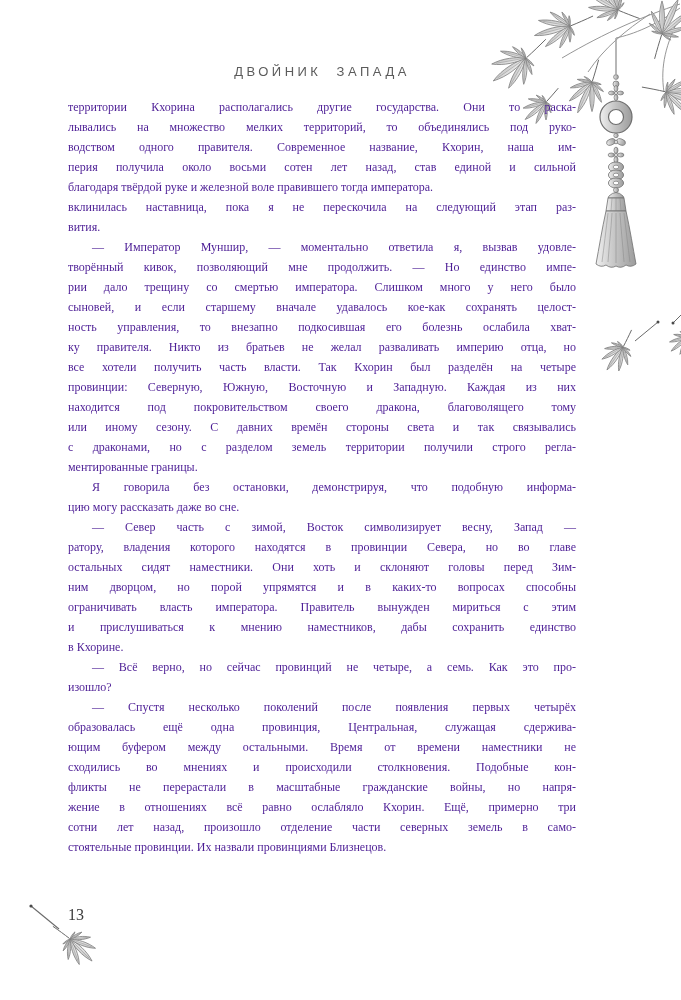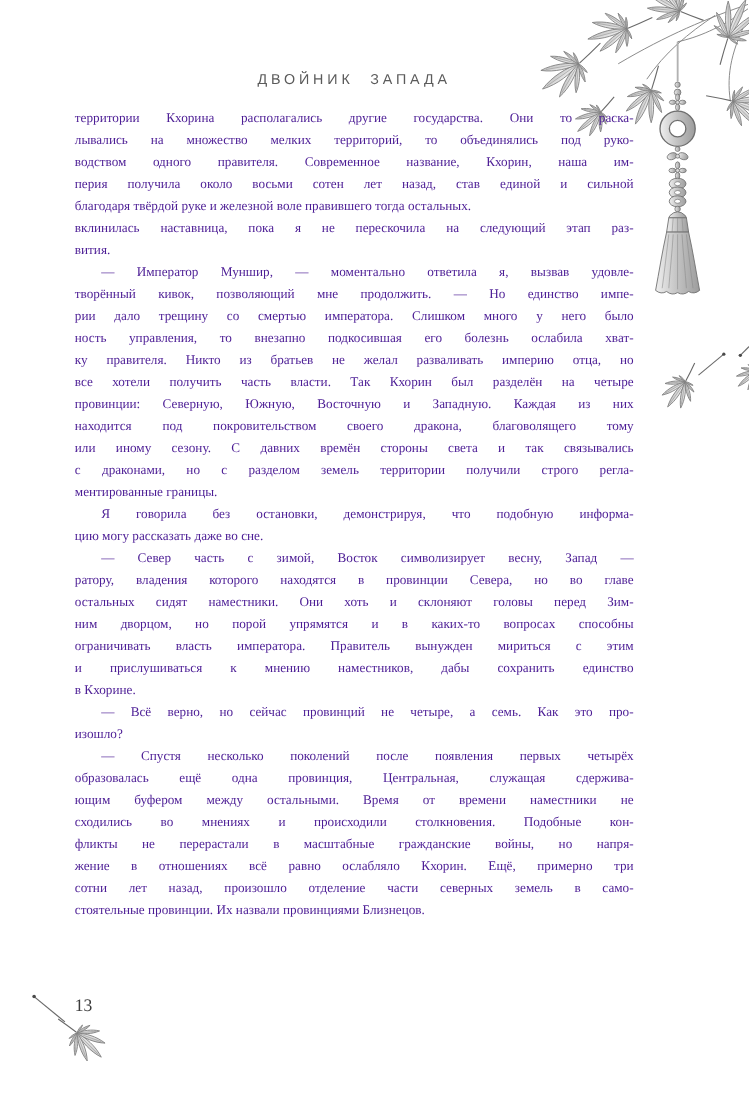--- a/index.html
+++ b/index.html
@@ -169,26 +169,27 @@
     <line x1="44" y1="34" x2="16" y2="11" stroke="#6a6a6a" stroke-width="1.1"></line>
     <circle cx="16" cy="11" r="1.6" fill="#4a4a4a"></circle>
     <use href="#leaf" transform="translate(55,44) rotate(135) scale(0.78)"></use>
   </svg>
 
   <div class="body-text">
       <div class="line">территории Кхорина располагались другие государства. Они то раска-</div>
       <div class="line">лывались на множество мелких территорий, то объединялись под руко-</div>
       <div class="line">водством одного правителя. Современное название, Кхорин, наша им-</div>
       <div class="line">перия получила около восьми сотен лет назад, став единой и сильной</div>
-      <div class="line last">благодаря твёрдой руке и железной воле правившего тогда остальных.</div>
+      <div class="line last">благодаря твёрдой руке и железной воле правившего тогда императора.</div>
       <div class="line">вклинилась наставница, пока я не перескочила на следующий этап раз-</div>
       <div class="line last">вития.</div>
       <div class="line indent">— Император Муншир, — моментально ответила я, вызвав удовле-</div>
       <div class="line">творённый кивок, позволяющий мне продолжить. — Но единство импе-</div>
       <div class="line">рии дало трещину со смертью императора. Слишком много у него было</div>
+      <div class="line">сыновей, и если старшему вначале удавалось кое-как сохранять целост-</div>
       <div class="line">ность управления, то внезапно подкосившая его болезнь ослабила хват-</div>
       <div class="line">ку правителя. Никто из братьев не желал разваливать империю отца, но</div>
       <div class="line">все хотели получить часть власти. Так Кхорин был разделён на четыре</div>
       <div class="line">провинции: Северную, Южную, Восточную и Западную. Каждая из них</div>
       <div class="line">находится под покровительством своего дракона, благоволящего тому</div>
       <div class="line">или иному сезону. С давних времён стороны света и так связывались</div>
       <div class="line">с драконами, но с разделом земель территории получили строго регла-</div>
       <div class="line last">ментированные границы.</div>
       <div class="line indent">Я говорила без остановки, демонстрируя, что подобную информа-</div>
       <div class="line last">цию могу рассказать даже во сне.</div>

